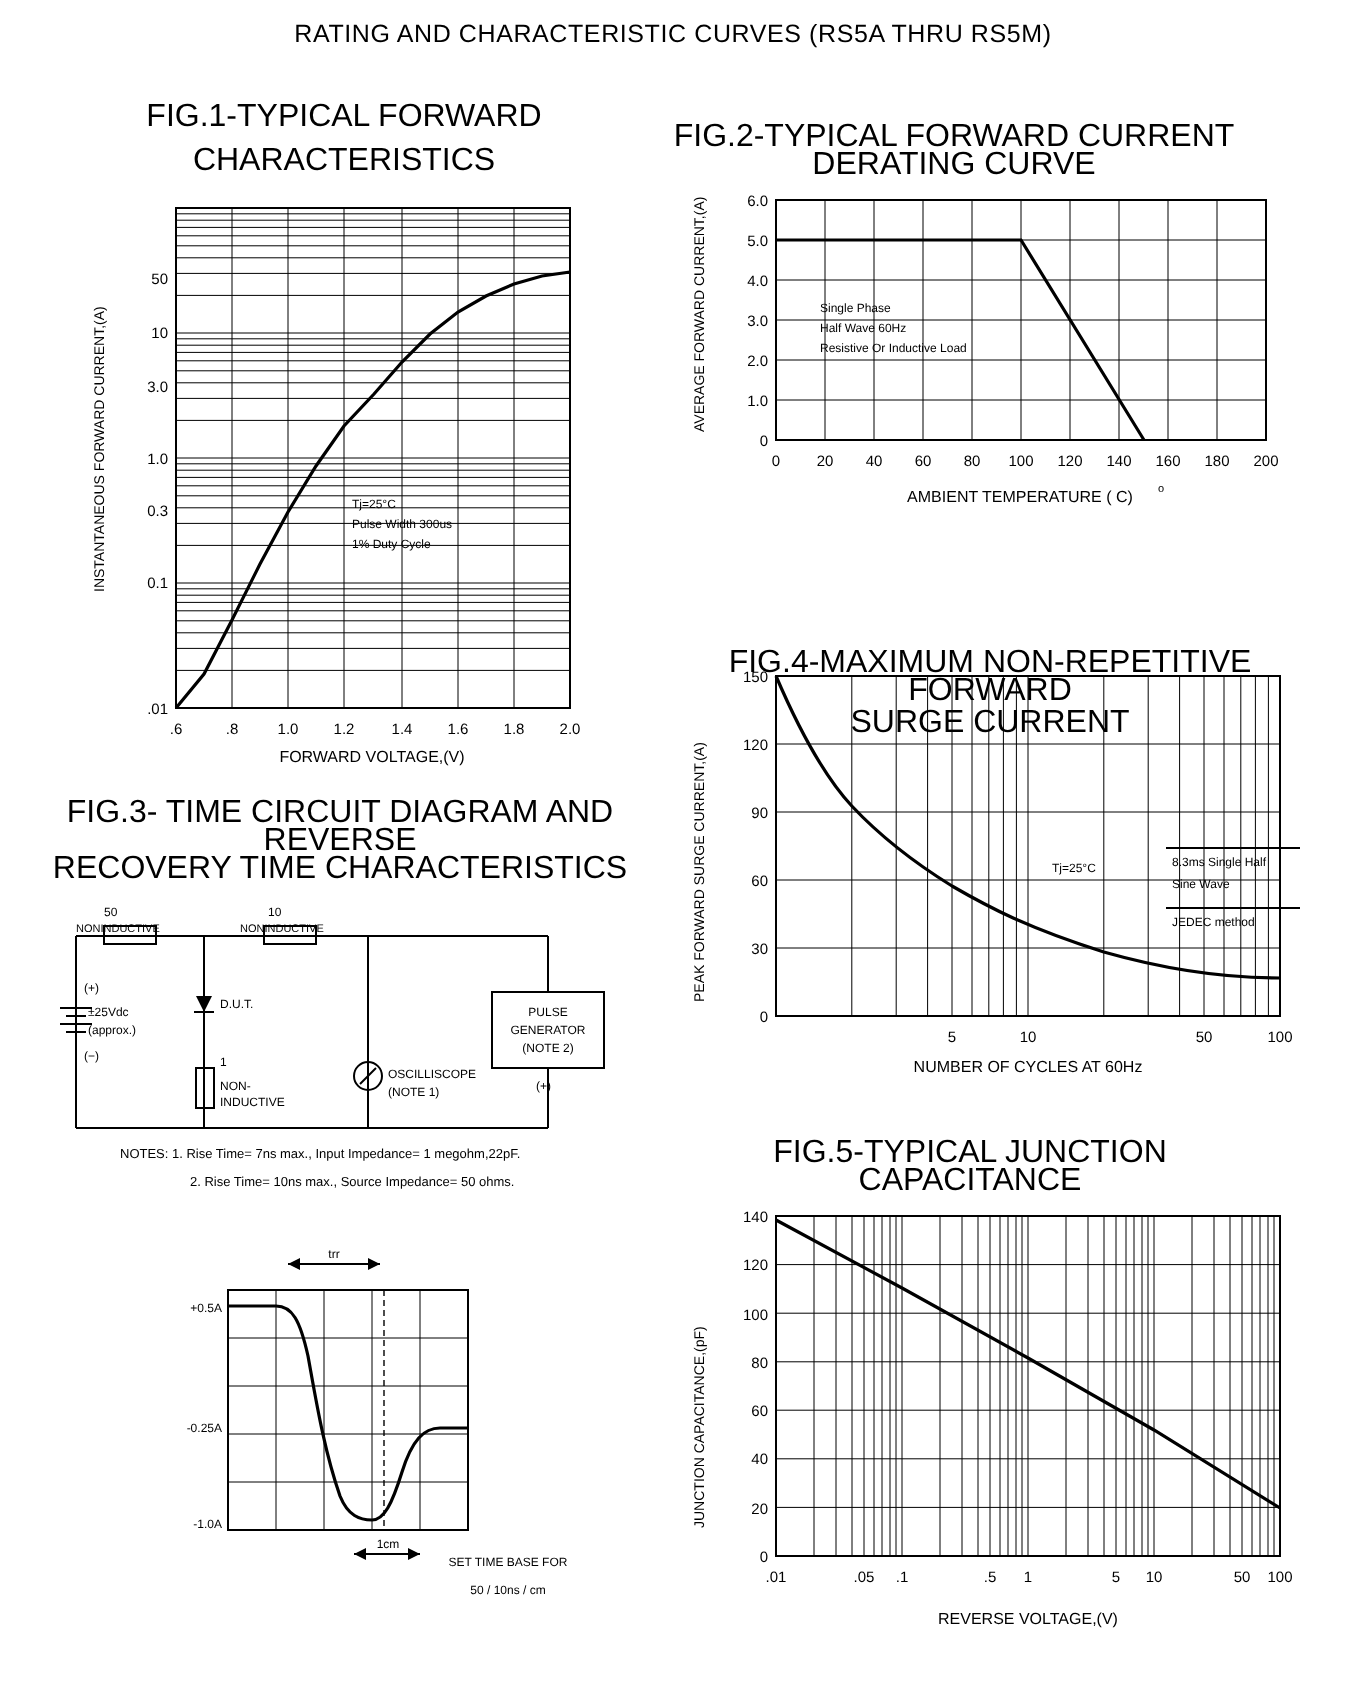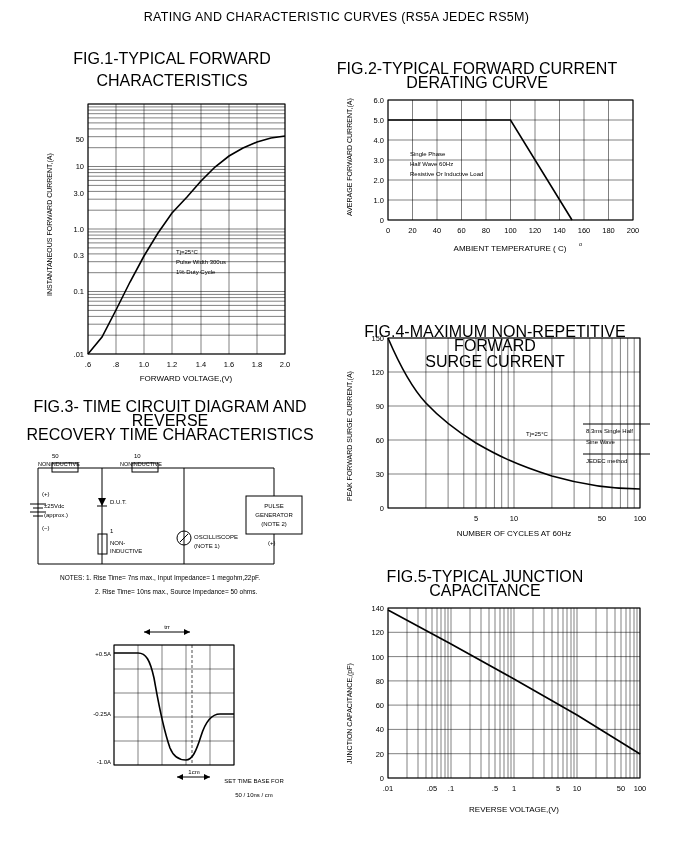--- a/index.html
+++ b/index.html
@@ -25,21 +25,21 @@
   .box{fill:none;stroke:#000;stroke-width:1;}
   .txt{font-size:7px;font-family:"Liberation Sans",sans-serif;}
   .txt6{font-size:6px;font-family:"Liberation Sans",sans-serif;}
   .txt8{font-size:8px;font-family:"Liberation Sans",sans-serif;}
 </style>
 </head>
 <body>
 
 <div class="page">
 
-  <div class="ttl">RATING AND CHARACTERISTIC CURVES (RS5A JEDEC RS5M)</div>
+  <div class="ttl">RATING AND CHARACTERISTIC CURVES (RS5A THRU RS5M)</div>
 
   <div class="abs" style="left:42px;top:52px;width:260px;">
     <div class="cap">FIG.1-TYPICAL FORWARD</div>
     <div class="cap" style="margin-top:8px;">CHARACTERISTICS</div>
   </div>
 
   <div class="abs" style="left:40px;top:96px;">
     <svg width="280" height="300" viewBox="0 0 280 300">
 
       <g class="grid">

